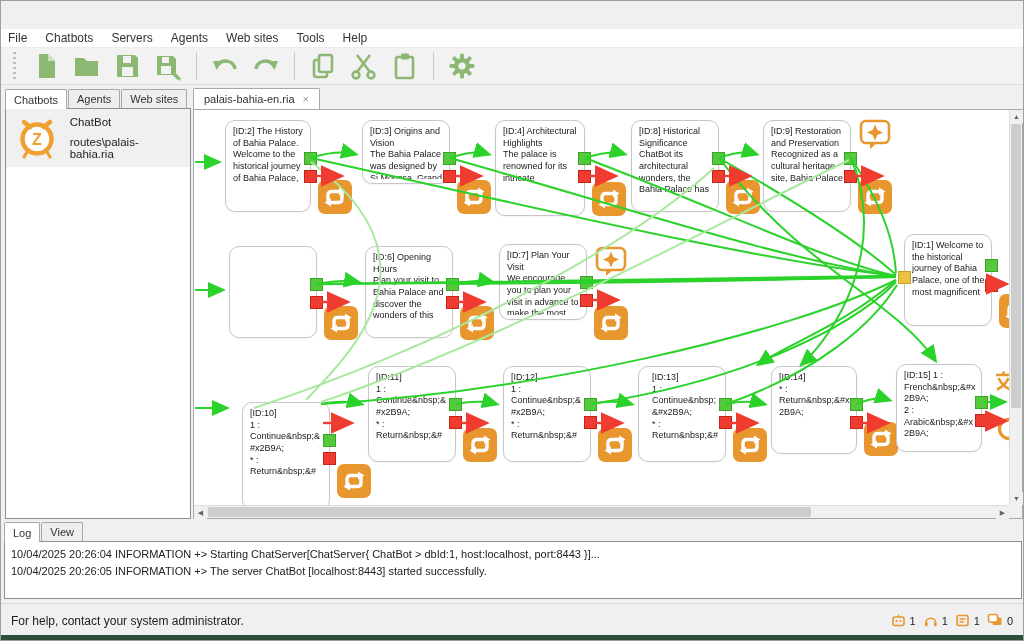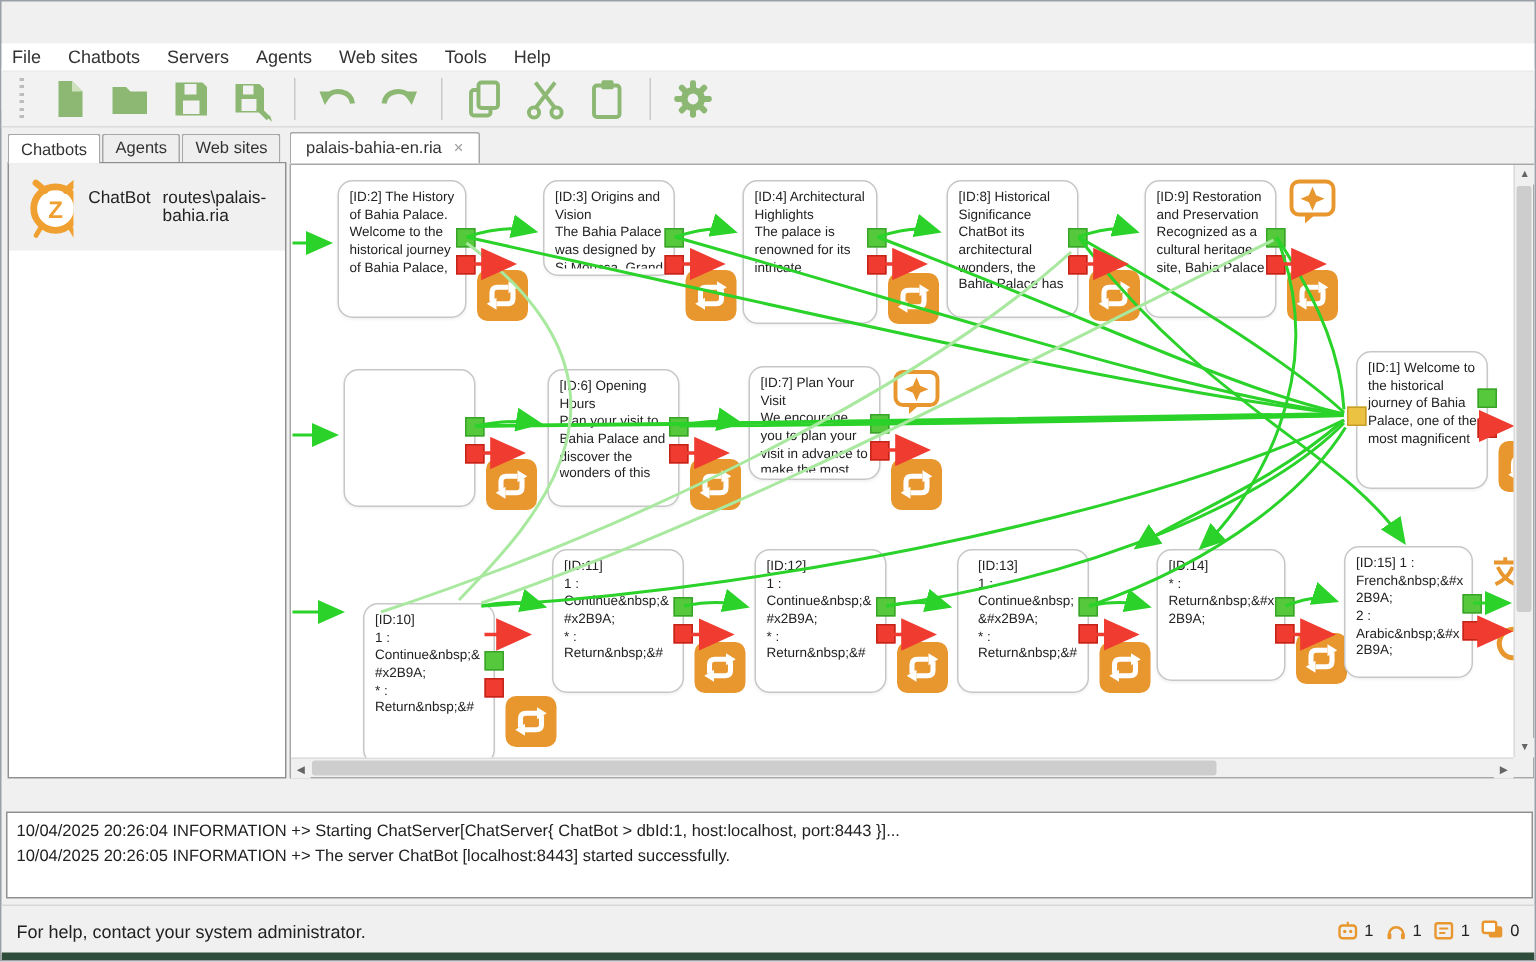--- a/index.html
+++ b/index.html
@@ -37,21 +37,21 @@
 
   
   .sidebar { position:absolute; left:4px; top:86px; width:186px; height:432px; }
   .tabs-row { display:flex; align-items:flex-end; height:21px; }
   .tab { font-size:11px; color:#333; padding:3px 8px 3px; border:1px solid #a8a8a8; border-bottom:none;
          background:#eeeeee; margin-right:1px; border-radius:2px 2px 0 0; }
   .tab.active { background:#ffffff; position:relative; top:1px; padding-top:4px; z-index:2; }
   .side-panel { position:absolute; left:0; top:21px; right:0; bottom:0; background:#ffffff;
                 border:1px solid #8f8f8f; }
   .tree-item { display:flex; align-items:center; gap:10px; background:#f0f0f0; padding:6px 8px; height:58px; }
-  .tree-labels { display:flex; flex-direction:row; gap:8px;justify-content:center; }
+  .tree-labels { display:flex; flex-direction:column; gap:8px;justify-content:center; }
   .tree-name { font-size:11.5px; color:#222; }
   .tree-path { font-size:11.5px; color:#222; }
 
   
   .editor { position:absolute; left:192px; top:86px; width:830px; height:432px; }
   .doc-tabs { display:flex; align-items:flex-end; height:22px; }
   .doc-tab { display:flex; align-items:center; gap:8px; font-size:11px; color:#333; background:#ffffff;
              border:1px solid #a8a8a8; border-bottom:none; padding:4px 10px; border-radius:2px 2px 0 0; }
   .doc-close { color:#9a9a9a; font-size:11px; }
   .canvas-wrap { position:absolute; left:0; top:22px; right:0; bottom:0; border:1px solid #a8a8a8; background:#ffffff; }
@@ -495,20 +495,24 @@
       <div class="hscroll">
         <div class="sb-btn" style="left:0;">◀</div>
         <div class="sb-thumb" style="left:14px; top:1px; bottom:1px; width:74%;"></div>
         <div class="sb-btn" style="right:0;">▶</div>
       </div>
       <div class="corner"></div>
     </div>
   </div>
 
   <div class="logpanel">
+    <div class="tabs-row">
+      <div class="tab active">Log</div>
+      <div class="tab">View</div>
+    </div>
     <div class="logbox">
       <div>10/04/2025 20:26:04 INFORMATION +&gt; Starting ChatServer[ChatServer{ ChatBot &gt; dbId:1, host:localhost, port:8443 }]...</div>
       <div>10/04/2025 20:26:05 INFORMATION +&gt; The server ChatBot [localhost:8443] started successfully.</div>
     </div>
   </div>
 
   <div class="statusbar">
     <span class="status-msg">For help, contact your system administrator.</span>
     <div class="status-right">
       <div class="counter">

